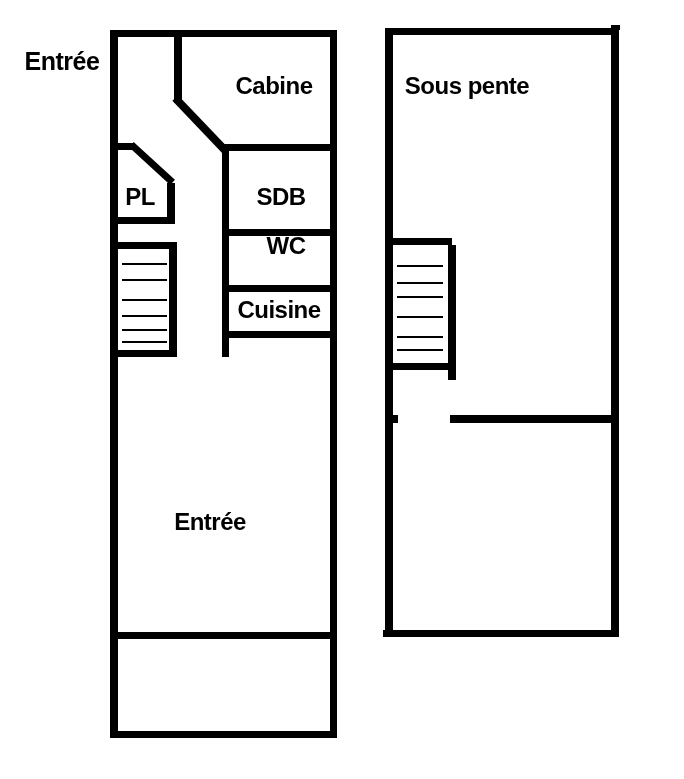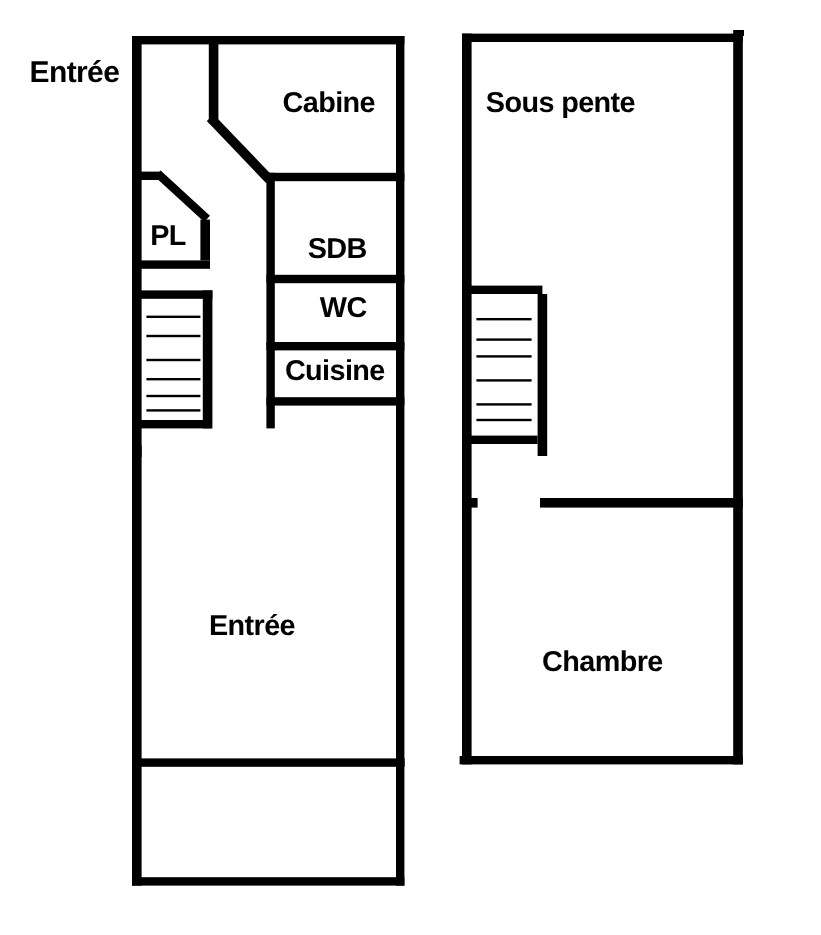--- a/index.html
+++ b/index.html
@@ -90,20 +90,19 @@
   <div class="wall" style="left:450px;top:415px;width:169px;height:8px;"></div>
 
   <svg class="overlay" viewBox="0 0 684 779">
     <line x1="178" y1="101" x2="222" y2="147" stroke-width="8" stroke-linecap="square"></line>
     <line x1="134" y1="147" x2="170" y2="180" stroke-width="7" stroke-linecap="square"></line>
   </svg>
 
   <div class="room-label" style="left:62px;top:61px;font-size:25px;">Entrée</div>
   <div class="room-label" style="left:274px;top:86px;">Cabine</div>
   <div class="room-label" style="left:140px;top:197px;">PL</div>
-  <div class="room-label" style="left:281px;top:208px;">SDB</div>
-  <div class="room-label" style="left:286px;top:257px;">WC</div>
+  <div class="room-label" style="left:281px;top:197px;">SDB</div>
+  <div class="room-label" style="left:286px;top:246px;">WC</div>
   <div class="room-label" style="left:279px;top:310px;">Cuisine</div>
   <div class="room-label" style="left:210px;top:522px;">Entrée</div>
   <div class="room-label" style="left:467px;top:86px;">Sous pente</div>
-  <div class="room-label" style="left:502px;top:552px;">Chambre</div>
 
 </div>
 
 </body></html>

